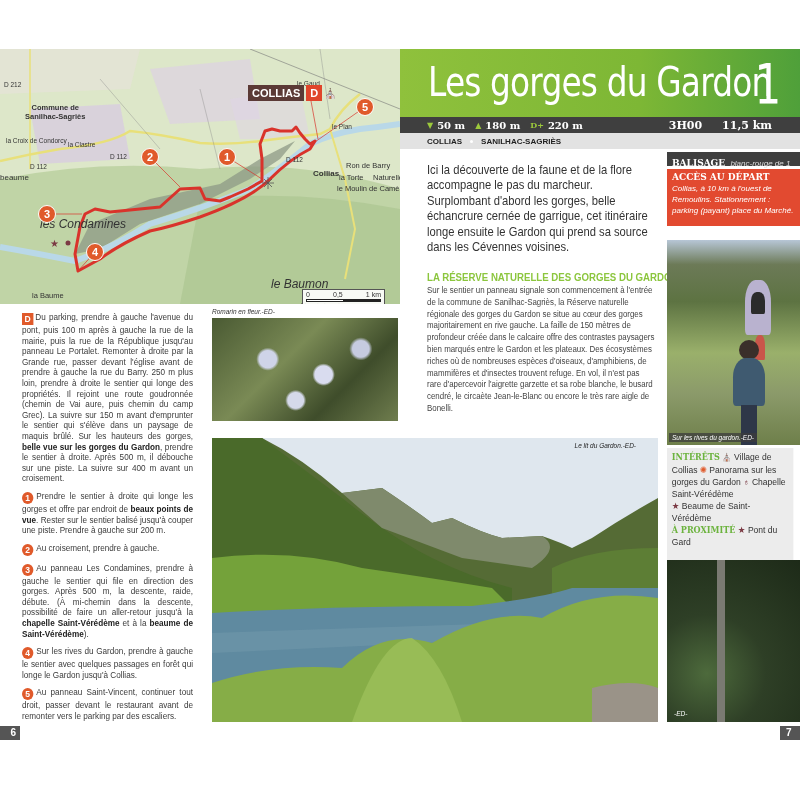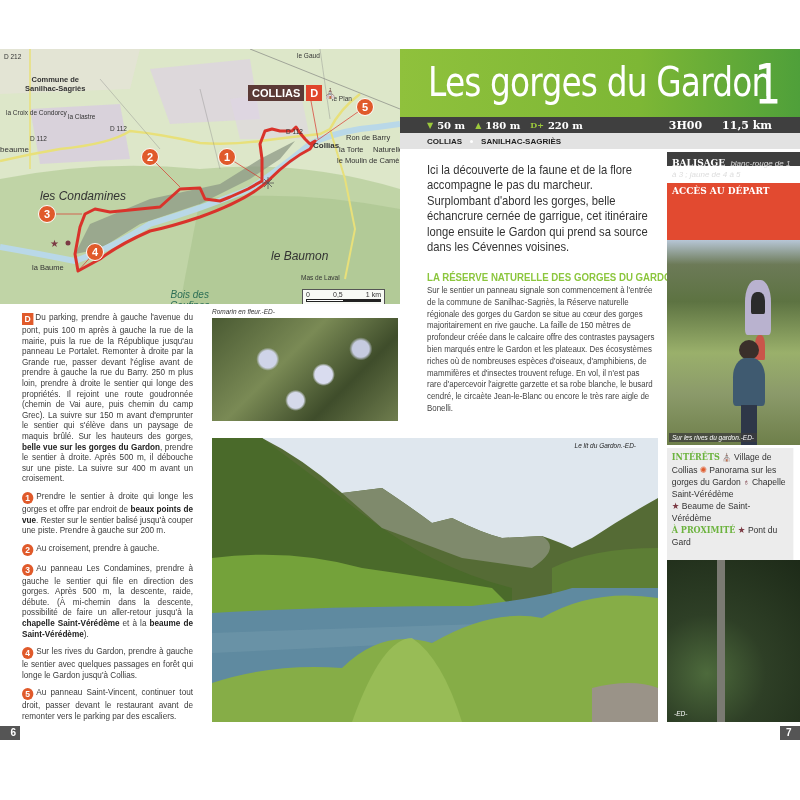--- a/index.html
+++ b/index.html
@@ -1,21 +1,21 @@
 <!DOCTYPE html>
 <html><head>
 <meta charset="utf-8">
 <style>
   * { box-sizing: border-box; margin: 0; padding: 0; }
   body { width: 800px; height: 800px; background: #fff; position: relative; overflow: hidden; font-family: "Liberation Sans", sans-serif; color: #333; }
 
   
   .map { position: absolute; left: 0; top: 49px; width: 400px; height: 255px; background: #dfe8cc; overflow: hidden; }
   .map svg { position: absolute; left: 0; top: 0; }
-  .map-label { position: absolute; font-size: 6.5px; color: #333; white-space: nowrap; font-family: "Liberation Sans Narrow", "Liberation Sans", sans-serif; }
+  .map-label { position: absolute; font-size: 6.5px; color: #333; white-space: nowrap; font-family: "Liberation Sans Narrow", "Liberation Sans", sans-serif; margin-top: 28px; }
   .map-label.bold { font-weight: bold; font-size: 7.5px; text-align: center; line-height: 9px; }
   .map-label.ital { font-style: italic; font-size: 12px; }
   .map-label.big-ital { font-style: italic; font-size: 10px; color: #2b6e55; text-align: center; line-height: 11px; }
   .collias-tag { position: absolute; left: 248px; top: 36px; display: flex; align-items: center; gap: 2px; }
   .collias-name { background: #5b3a36; color: #fff; font-weight: bold; font-size: 11px; padding: 2px 4px; font-family: "Liberation Sans", sans-serif; }
   .collias-d { background: #e0452b; color: #fff; font-weight: bold; font-size: 11px; padding: 2px 4px; }
   .step-marker { position: absolute; width: 18px; height: 18px; border-radius: 50%; background: #e05a2b; color: #fff; font-weight: bold; font-size: 11px; text-align: center; line-height: 16px; border: 1px solid #fff; }
   .scale-bar { position: absolute; left: 302px; top: 240px; width: 83px; height: 16px; background: rgba(255,255,255,0.9); border: 1px solid #555; font-size: 7px; padding: 1px 3px; }
   .scale-bar .ticks { display: flex; justify-content: space-between; }
   .scale-bar .bar { height: 3px; margin-top: 1px; background: linear-gradient(90deg, #fff 0, #fff 50%, #222 50%, #222 100%); border: 1px solid #222; }
@@ -33,21 +33,21 @@
   .route-bar .sep { width: 3px; height: 3px; background: #fff; border-radius: 50%; }
 
   
   .intro { position: absolute; left: 427px; top: 163px; width: 230px; font-size: 12.2px; line-height: 15.4px; color: #333; font-family: "Liberation Sans", sans-serif; transform: scaleX(0.92); transform-origin: left; width: 250px; }
   .reserve-title { position: absolute; left: 427px; top: 271px; font-size: 11.5px; font-weight: bold; color: #8cc63e; white-space: nowrap; transform: scaleX(0.84); transform-origin: left; }
   .reserve-text { position: absolute; left: 427px; top: 285px; width: 265px; font-size: 9.2px; line-height: 11.8px; color: #444; transform: scaleX(0.86); transform-origin: left; }
 
   
   .balisage { position: absolute; left: 667px; top: 152px; width: 133px; height: 14px; background: #3f3f3f; color: #ddd; font-size: 8px; padding: 6px 5px; line-height: 11px; font-style: italic; }
   .balisage .lbl { font-family: "DejaVu Serif", serif; font-weight: bold; font-style: normal; color: #fff; font-size: 9px; margin-right: 3px; }
-  .acces { position: absolute; left: 667px; top: 183px; width: 133px; height: 57px; background: #e24a30; color: #fff; font-size: 8px; padding: 3px 5px; line-height: 11px; font-style: italic; }
+  .acces { position: absolute; left: 667px; top: 169px; width: 133px; height: 57px; background: #e24a30; color: #fff; font-size: 8px; padding: 3px 5px; line-height: 11px; font-style: italic; }
   .acces .lbl { display: block; font-family: "DejaVu Serif", serif; font-weight: bold; font-style: normal; font-size: 9px; }
   .photo-hikers { position: absolute; left: 667px; top: 240px; width: 133px; height: 205px; background: linear-gradient(180deg, #b7c6d6 0%, #6c7a57 12%, #5d7342 30%, #9ab06b 55%, #8b9a6a 75%, #6e7f4a 100%); overflow: hidden; }
   .hiker { position: absolute; border-radius: 40% 40% 10% 10%; }
   .photo-caption { position: absolute; font-size: 6.5px; font-style: italic; color: #fff; background: rgba(60,60,60,0.75); padding: 1px 3px; white-space: nowrap; }
   .interets { position: absolute; left: 667px; top: 448px; width: 133px; height: 112px; background: #ececec; font-size: 9px; line-height: 12px; color: #333; padding: 3px 5px; transform: scaleX(0.95); transform-origin: left; }
   .interets .lbl { font-family: "DejaVu Serif", serif; font-weight: bold; color: #6cb33e; font-size: 8.5px; }
   .ico-star { color: #7b3a44; }
   .ico-pano { color: #e05a2b; }
   .ico-chap { color: #7b3a44; }
   .ico-vil { color: #e04a30; font-size: 8px; }
@@ -192,20 +192,21 @@
 <div class="intro">Ici la découverte de la faune et de la flore accompagne le pas du marcheur. Surplombant d'abord les gorges, belle échancrure cernée de garrigue, cet itinéraire longe ensuite le Gardon qui prend sa source dans les Cévennes voisines.</div>
 <div class="reserve-title">LA RÉSERVE NATURELLE DES GORGES DU GARDON</div>
 <div class="reserve-text">Sur le sentier un panneau signale son commencement à l'entrée de la commune de Sanilhac-Sagriès, la Réserve naturelle régionale des gorges du Gardon se situe au cœur des gorges majoritairement en rive gauche. La faille de 150 mètres de profondeur créée dans le calcaire offre des contrastes paysagers bien marqués entre le Gardon et les plateaux. Des écosystèmes riches où de nombreuses espèces d'oiseaux, d'amphibiens, de mammifères et d'insectes trouvent refuge. En vol, il n'est pas rare d'apercevoir l'aigrette garzette et sa robe blanche, le busard cendré, le circaète Jean-le-Blanc ou encore le très rare aigle de Bonelli.</div>
 
 <div class="balisage">
   <span class="lbl">BALISAGE</span>
   <span>blanc-rouge de 1 à 3 ; jaune de 4 à 5</span>
 </div>
 <div class="acces">
   <span class="lbl">ACCÈS AU DÉPART</span>
+  <span>Collias, à 10 km à l'ouest de Remoulins. Stationnement : parking (payant) place du Marché.</span>
 </div>
 <div class="photo-hikers">
   <div class="hiker" style="left:78px;top:40px;width:26px;height:55px;background:#b9b2cf;"></div>
   <div class="hiker" style="left:84px;top:52px;width:14px;height:22px;background:#2b2b2b;"></div>
   <div class="hiker" style="left:88px;top:95px;width:10px;height:25px;background:#c9564a;"></div>
   <div class="hiker" style="left:72px;top:100px;width:20px;height:20px;background:#3a2f2a;border-radius:50%;"></div>
   <div class="hiker" style="left:66px;top:118px;width:32px;height:48px;background:#3f5a70;"></div>
   <div class="hiker" style="left:74px;top:165px;width:16px;height:40px;background:#2e3748;border-radius:0;"></div>
   <span class="photo-caption" style="left:2px;bottom:3px;">Sur les rives du gardon.-ED-</span>
 </div>

